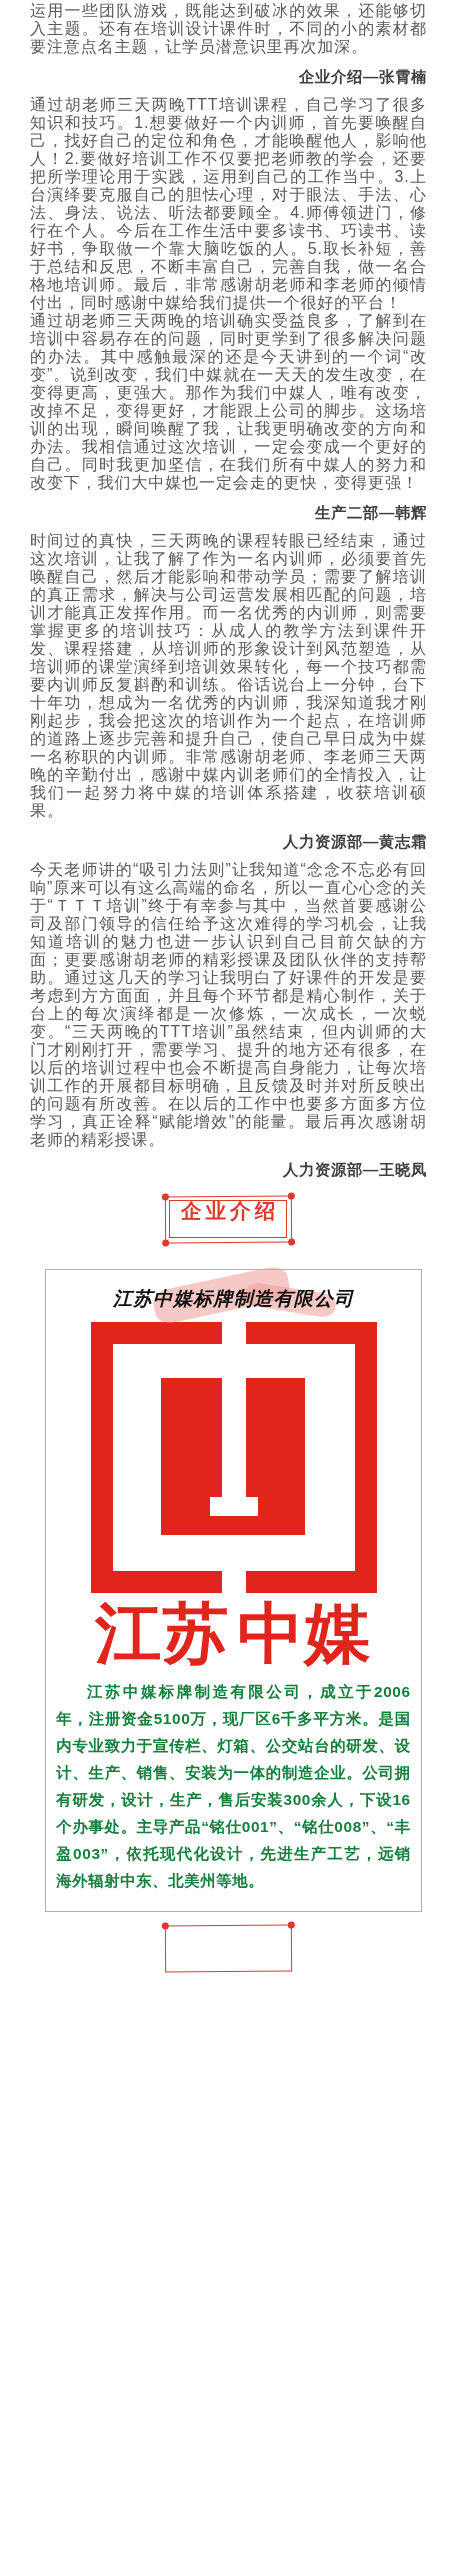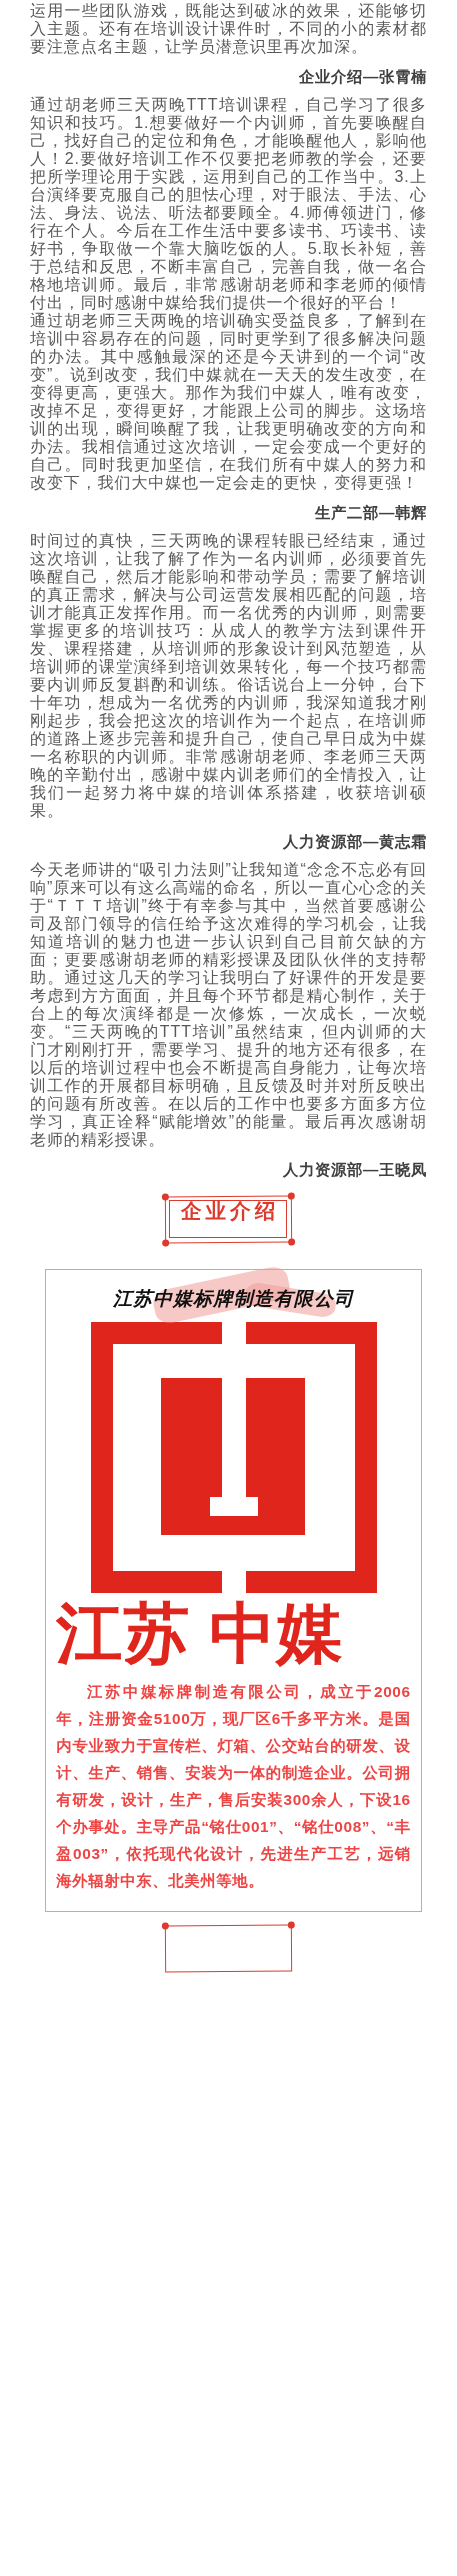--- a/index.html
+++ b/index.html
@@ -90,37 +90,37 @@
     width:286px;height:271px;
     margin:10.3px auto 0 auto;
   }
   .logo .ring{position:absolute;inset:0;border:22px solid #e0251d;}
   .logo .inner{position:absolute;left:70px;top:56px;width:144px;height:157px;background:#e0251d;}
   .logo .vstroke{position:absolute;left:131px;top:0;width:24px;height:194px;background:#ffffff;}
   .logo .vcap{position:absolute;left:119px;top:175px;width:48px;height:19.4px;background:#ffffff;}
   .logo .vbottom{position:absolute;left:131px;bottom:0;width:24px;height:23px;background:#ffffff;}
   
   .wordmark{
-    display:flex;align-items:flex-end;
-    gap:19px;
+    display:flex;justify-content:center;align-items:flex-end;
+    gap:8px;
     margin:5.7px 0 10.3px 0;
     color:#e0251d;
     font-weight:900;
     font-size:66px;
     line-height:1.05;
     letter-spacing:1.1px;
     white-space:nowrap;
   }
   
   .card-desc{
     margin:10px 0 0 0;
     font-size:15.4px;
     line-height:27px;
     letter-spacing:0.6px;
-    color:#ef4444;
+    color:#15803d;
     font-weight:600;
     text-align:justify;
     text-justify:inter-ideograph;
     word-break:break-all;
     text-indent:2em;
   }
   .bottom-badge{margin-top:12.6px;margin-bottom:5.7px;}
 </style>
 </head>
 <body>

